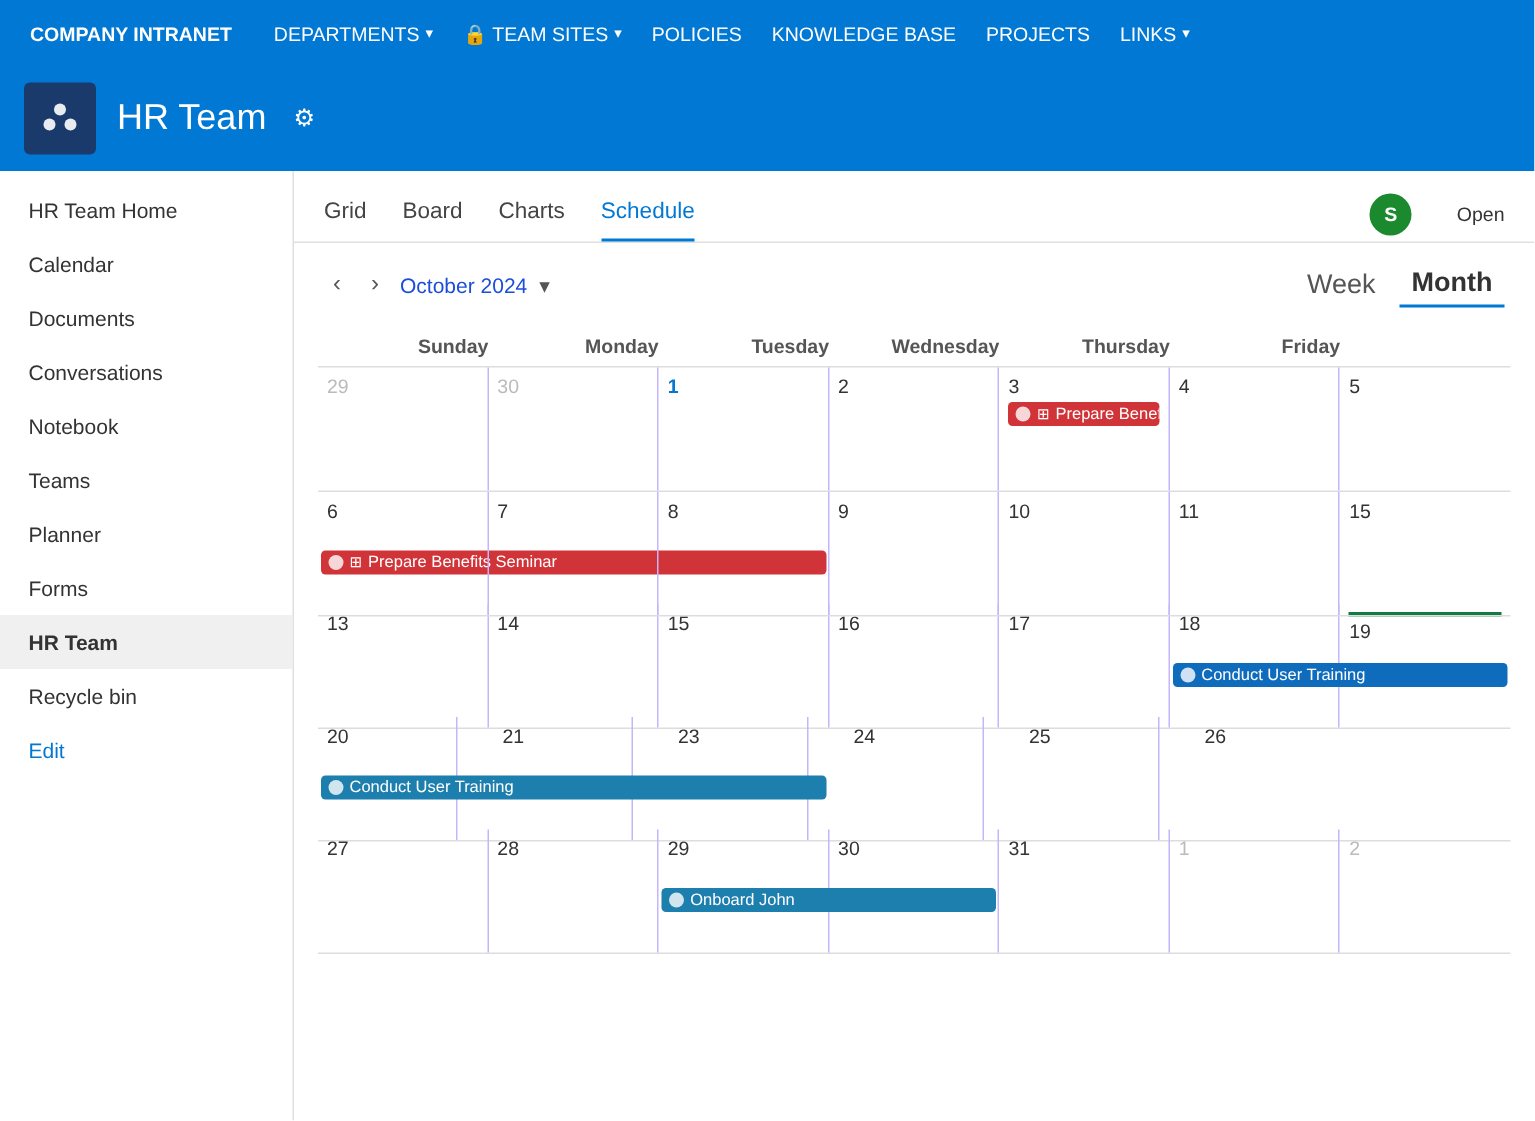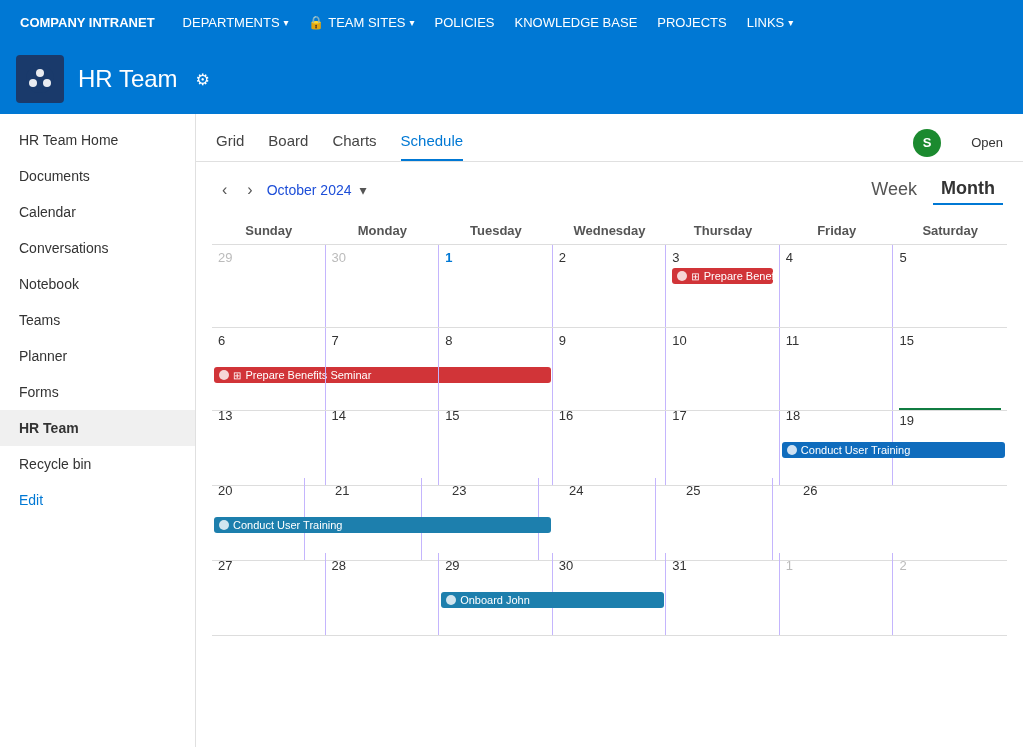--- a/index.html
+++ b/index.html
@@ -133,21 +133,21 @@
     .view-btn.active { font-weight: 700; color: #333; border-bottom: 2px solid #0078d4; }
 
     
     .full-calendar { padding: 0 16px 16px 16px; }
     .full-cal-header {
       display: grid;
       grid-template-columns: repeat(7, 1fr);
       border-bottom: 1px solid #ddd;
     }
     .full-cal-header .hcell {
-      text-align: center;
+      text-align: right;
       padding: 6px 0;
       font-weight: 600;
       font-size: 13px;
       color: #555;
     }
     .full-cal-body {}
     .cal-row {
       display: grid;
       grid-template-columns: repeat(7, 1fr);
       border-bottom: 1px solid #ddd;
@@ -195,22 +195,22 @@
     </svg>
   </div>
   <span class="site-title">HR Team</span>
   <span class="settings-icon">⚙</span>
 </header>
 
 <div class="layout">
 
   <aside class="sidebar">
     <div class="sidebar-item">HR Team Home</div>
+    <div class="sidebar-item">Calendar</div>
     <div class="sidebar-item">Documents</div>
-    <div class="sidebar-item">Calendar</div>
     <div class="sidebar-item">Conversations</div>
     <div class="sidebar-item">Notebook</div>
     <div class="sidebar-item">Teams</div>
     <div class="sidebar-item">Planner</div>
     <div class="sidebar-item">Forms</div>
     <div class="sidebar-item active">HR Team</div>
     <div class="sidebar-item">Recycle bin</div>
     <div class="sidebar-item edit-item">Edit</div>
   </aside>
 
@@ -238,21 +238,20 @@
 
     <div class="full-calendar">
 
       <div class="full-cal-header">
         <div class="hcell">Sunday</div>
         <div class="hcell">Monday</div>
         <div class="hcell">Tuesday</div>
         <div class="hcell">Wednesday</div>
         <div class="hcell">Thursday</div>
         <div class="hcell">Friday</div>
-        <div class="hcell">Saturday</div>
       </div>
 
       <div class="full-cal-body">
 
         <div class="cal-row">
           <div class="dcell">
               <span class="dn dim">29</span>
             </div>
           <div class="dcell">
               <span class="dn dim">30</span>

